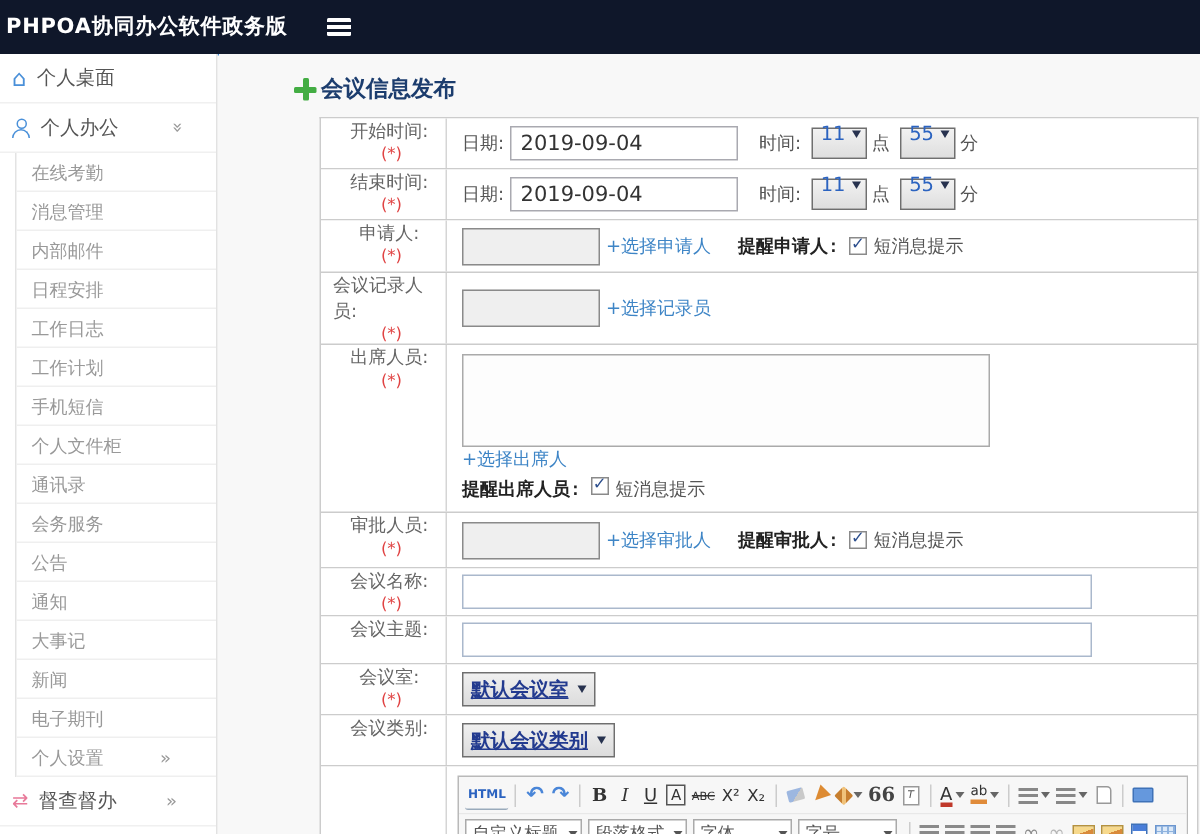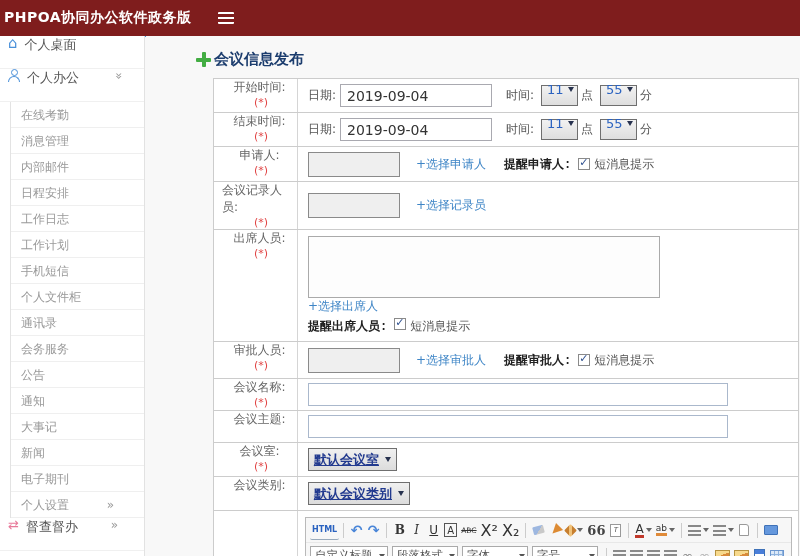--- a/index.html
+++ b/index.html
@@ -1,27 +1,27 @@
 <!DOCTYPE html>
 <html><head>
 <meta charset="utf-8">
 <style>
   * { margin:0; padding:0; box-sizing:border-box; }
   body { width:800px; height:556px; overflow:hidden; font-family:"DejaVu Sans",sans-serif; background:#f8f8f8; }
   .app { position:relative; width:800px; height:556px; overflow:hidden; background:#f8f8f8; }
 
   
-  .topbar { position:absolute; top:0; left:0; right:0; height:36px; background:#7f1d1d; display:flex; align-items:center; box-shadow:0 1px 0 #3f8ad8; }
+  .topbar { position:absolute; top:0; left:0; right:0; height:36px; background:#0f172a; display:flex; align-items:center; box-shadow:0 1px 0 #3f8ad8; }
   .topbar-title { color:#fff; font-weight:bold; font-size:14px; padding-left:4px; letter-spacing:0.5px; }
   .hamb { margin-left:26px; cursor:pointer; display:inline-block; width:16px; height:12px;
           background:repeating-linear-gradient(to bottom,#fff 0 2.4px,rgba(0,0,0,0) 2.4px 4.8px); border-radius:1px; }
 
   
   .sidebar { position:absolute; top:36px; left:0; width:145px; bottom:0; background:#fff; border-right:1px solid #e2e2e2; }
-  .side-top { height:33px; display:flex; align-items:flex-start; padding-left:8px; font-size:13px; color:#555; cursor:pointer; position:relative; border-bottom:1px solid #f0f0f0; }
+  .side-top { height:33px; display:flex; align-items:center; padding-left:8px; font-size:13px; color:#555; cursor:pointer; position:relative; border-bottom:1px solid #f0f0f0; }
   .side-top .lbl { margin-left:7px; }
   .icon-home { color:#4a90d9; font-size:15px; line-height:1; }
   .icon-home::before { content:"⌂"; }
   .icon-person { position:relative; width:12px; height:13px; display:inline-block; }
   .icon-person::before { content:""; position:absolute; top:0; left:3px; width:5px; height:5px; border:1px solid #4a90d9; border-radius:50%; }
   .icon-person::after { content:""; position:absolute; bottom:0; left:0; width:10px; height:5px; border:1px solid #4a90d9; border-bottom:none; border-radius:6px 6px 0 0; }
   .icon-shuffle { color:#e87a9a; font-size:13px; line-height:1; }
   .icon-shuffle::before { content:"⇄"; }
   .chev-dd { position:absolute; right:22px; color:#9a9a9a; font-size:12px; transform:rotate(90deg); }
   .chev-dd::before { content:"»"; }
@@ -46,21 +46,21 @@
   .r-dt { min-height:34px; } .r-sm { min-height:35px; } .r-att { min-height:86px; }
   .r-ap { min-height:37px; } .r-in { min-height:29px; } .r-sel { min-height:34px; } .r-ed { min-height:77px; }
 
   .flabel { color:#555; margin-right:4px; white-space:nowrap; }
   .date-input { width:152px; height:23px; border:1px solid #a9a9b0; font-size:14px; color:#333; padding:0 6px; font-family:"DejaVu Sans",sans-serif; background:#fff; }
   .tgap { margin-left:14px; }
   .mini-select { display:inline-flex; align-items:center; justify-content:space-between; width:37px; height:21px; padding:0 3px 12px 5px; background:linear-gradient(#f2f2f2,#dedede); border:1px solid #6f6f6f; cursor:pointer; margin:0 3px; }
   .mini-select b { color:#2b63c0; font-size:13px; font-weight:normal; }
   .tri { width:0; height:0; border-left:3.5px solid rgba(0,0,0,0); border-right:3.5px solid rgba(0,0,0,0); border-top:5px solid #27324f; }
   .gray-input { width:92px; height:25px; background:#efefef; border:1px solid #8a8a8a; }
-  .sel-link { color:#3e85c6; text-decoration:none; margin-left:16px; cursor:pointer; white-space:nowrap; }
+  .sel-link { color:#3e85c6; text-decoration:none; margin-left:4px; cursor:pointer; white-space:nowrap; }
   .remind { font-weight:bold; color:#222; margin-left:18px; white-space:nowrap;font-family:Liberation Mono, monospace; }
   .checkbox { position:relative; width:12px; height:12px; border:1px solid #8a8a8a; background:#fff; margin:0 4px 0 7px; cursor:pointer; flex:none; }
   .checkbox::after { content:"✓"; position:absolute; top:-3px; left:0px; font-size:11px; font-weight:bold; color:#2d4f8e; }
   .attendee-box { width:352px; height:62px; border:1px solid #aaa; background:#fdfdfd; resize:none; font-family:"DejaVu Sans",sans-serif; }
   .col { flex-direction:column; align-items:flex-start; justify-content:center; padding-top:6px; padding-bottom:6px; }
   .subrow { display:flex; align-items:flex-start; margin-top:3px; }
   .wide-input { width:420px; height:23px; border:1px solid #aab8cc; background:#fff; font-family:"DejaVu Sans",sans-serif; padding:0 4px; }
   .big-select { display:inline-flex; align-items:center; height:23px; padding:0 5px; background:linear-gradient(#f0f0f0,#dcdcdc); border:1px solid #6f6f6f; cursor:pointer; }
   .big-select u { color:#223a8f; font-size:13px; font-weight:bold; margin-right:6px; }
 
@@ -73,21 +73,21 @@
   .sep { width:1px; height:15px; background:#ccc; margin:0 4px; flex:none; }
   .tbtn { display:inline-flex; align-items:center; justify-content:center; min-width:17px; height:19px; padding:0 2px; font-size:12px; color:#333; cursor:pointer; border-radius:2px; flex:none; }
   .tbtn.html { font-size:8px; font-weight:bold; color:#2b63c0; border-bottom:1px solid #9ab; }
   .i-undo::before { content:"↶"; color:#4a86d8; font-weight:bold; font-size:14px; }
   .i-redo::before { content:"↷"; color:#4a86d8; font-weight:bold; font-size:14px; }
   .tbtn.b  { font-weight:bold; font-family:"DejaVu Serif",serif; }
   .tbtn.it { font-style:italic; font-family:"DejaVu Serif",serif; }
   .tbtn.un { text-decoration:underline; }
   .tbtn.abox { border:1px solid #555; height:14px; min-width:13px; font-size:10px; margin:0 2px; border-radius:0; }
   .tbtn.strike { font-size:7.5px; text-decoration:line-through; letter-spacing:0; }
-  .tbtn.supsub { font-size:16px; }
+  .tbtn.supsub { font-size:11px; }
   .i-eraser { width:11px; height:8px; background:linear-gradient(135deg,#9db7e0 0 55%,#c9c9c9 55%); transform:rotate(-15deg); border-radius:1px; display:inline-block; }
   .i-broom { width:0; height:0; border-left:5px solid rgba(0,0,0,0); border-right:5px solid rgba(0,0,0,0); border-top:10px solid #dd8b33; transform:rotate(45deg); display:inline-block; }
   .i-wand { width:9px; height:9px; background:linear-gradient(45deg,#c77f2f 0 40%,#f0c27a 40% 60%,#c77f2f 60%); transform:rotate(45deg); display:inline-block; border-radius:1px; }
   .tri2 { width:0; height:0; border-left:3px solid rgba(0,0,0,0); border-right:3px solid rgba(0,0,0,0); border-top:4px solid #666; margin-left:2px; }
   .tbtn.quote { font-weight:bold; font-family:"DejaVu Serif",serif; color:#444; font-size:13px; }
   .i-paste { width:11px; height:13px; border:1px solid #999; background:#fff; display:inline-flex; align-items:center; justify-content:center; font-size:7px; color:#555; }
   .i-paste::before { content:"T"; }
   .tbtn.fc b { font-weight:normal; border-bottom:3px solid #c0392b; line-height:1; }
   .tbtn.hl b { font-weight:normal; font-size:9px; border-bottom:3px solid #e08b3a; line-height:1; }
   .i-list { width:13px; height:11px; background:repeating-linear-gradient(to bottom,#888 0 2px,rgba(0,0,0,0) 2px 4.5px); display:inline-block; }

